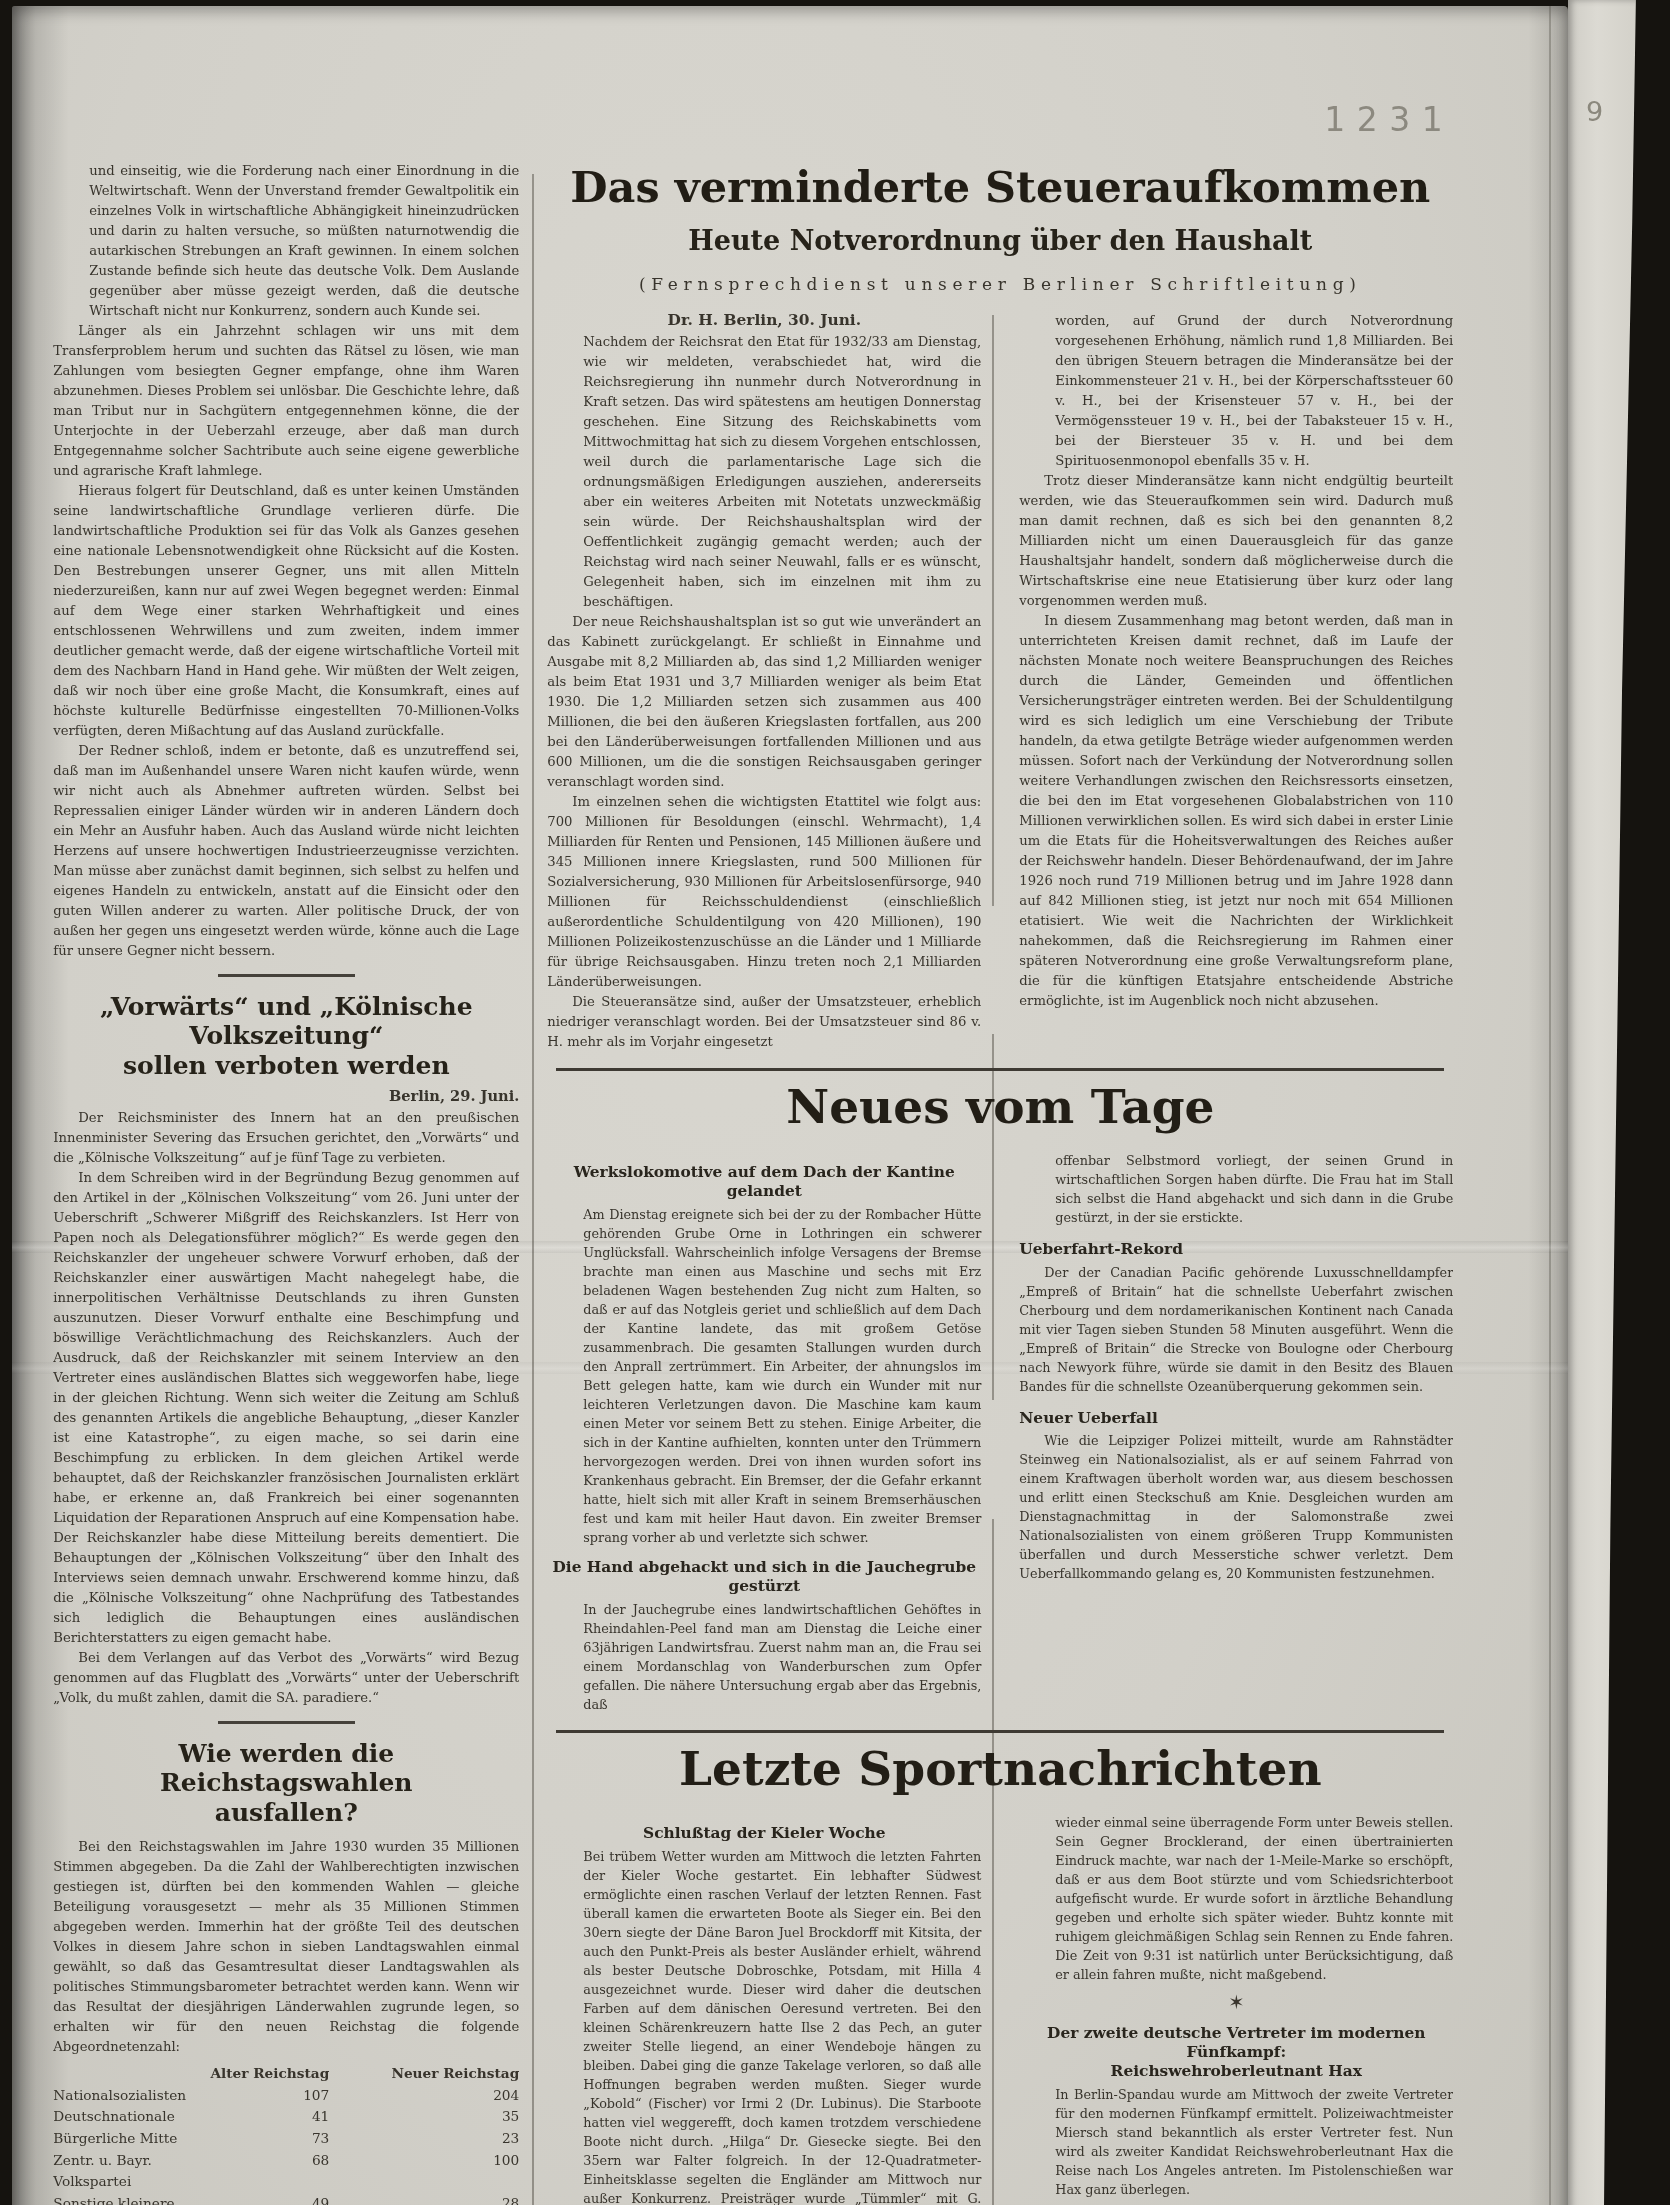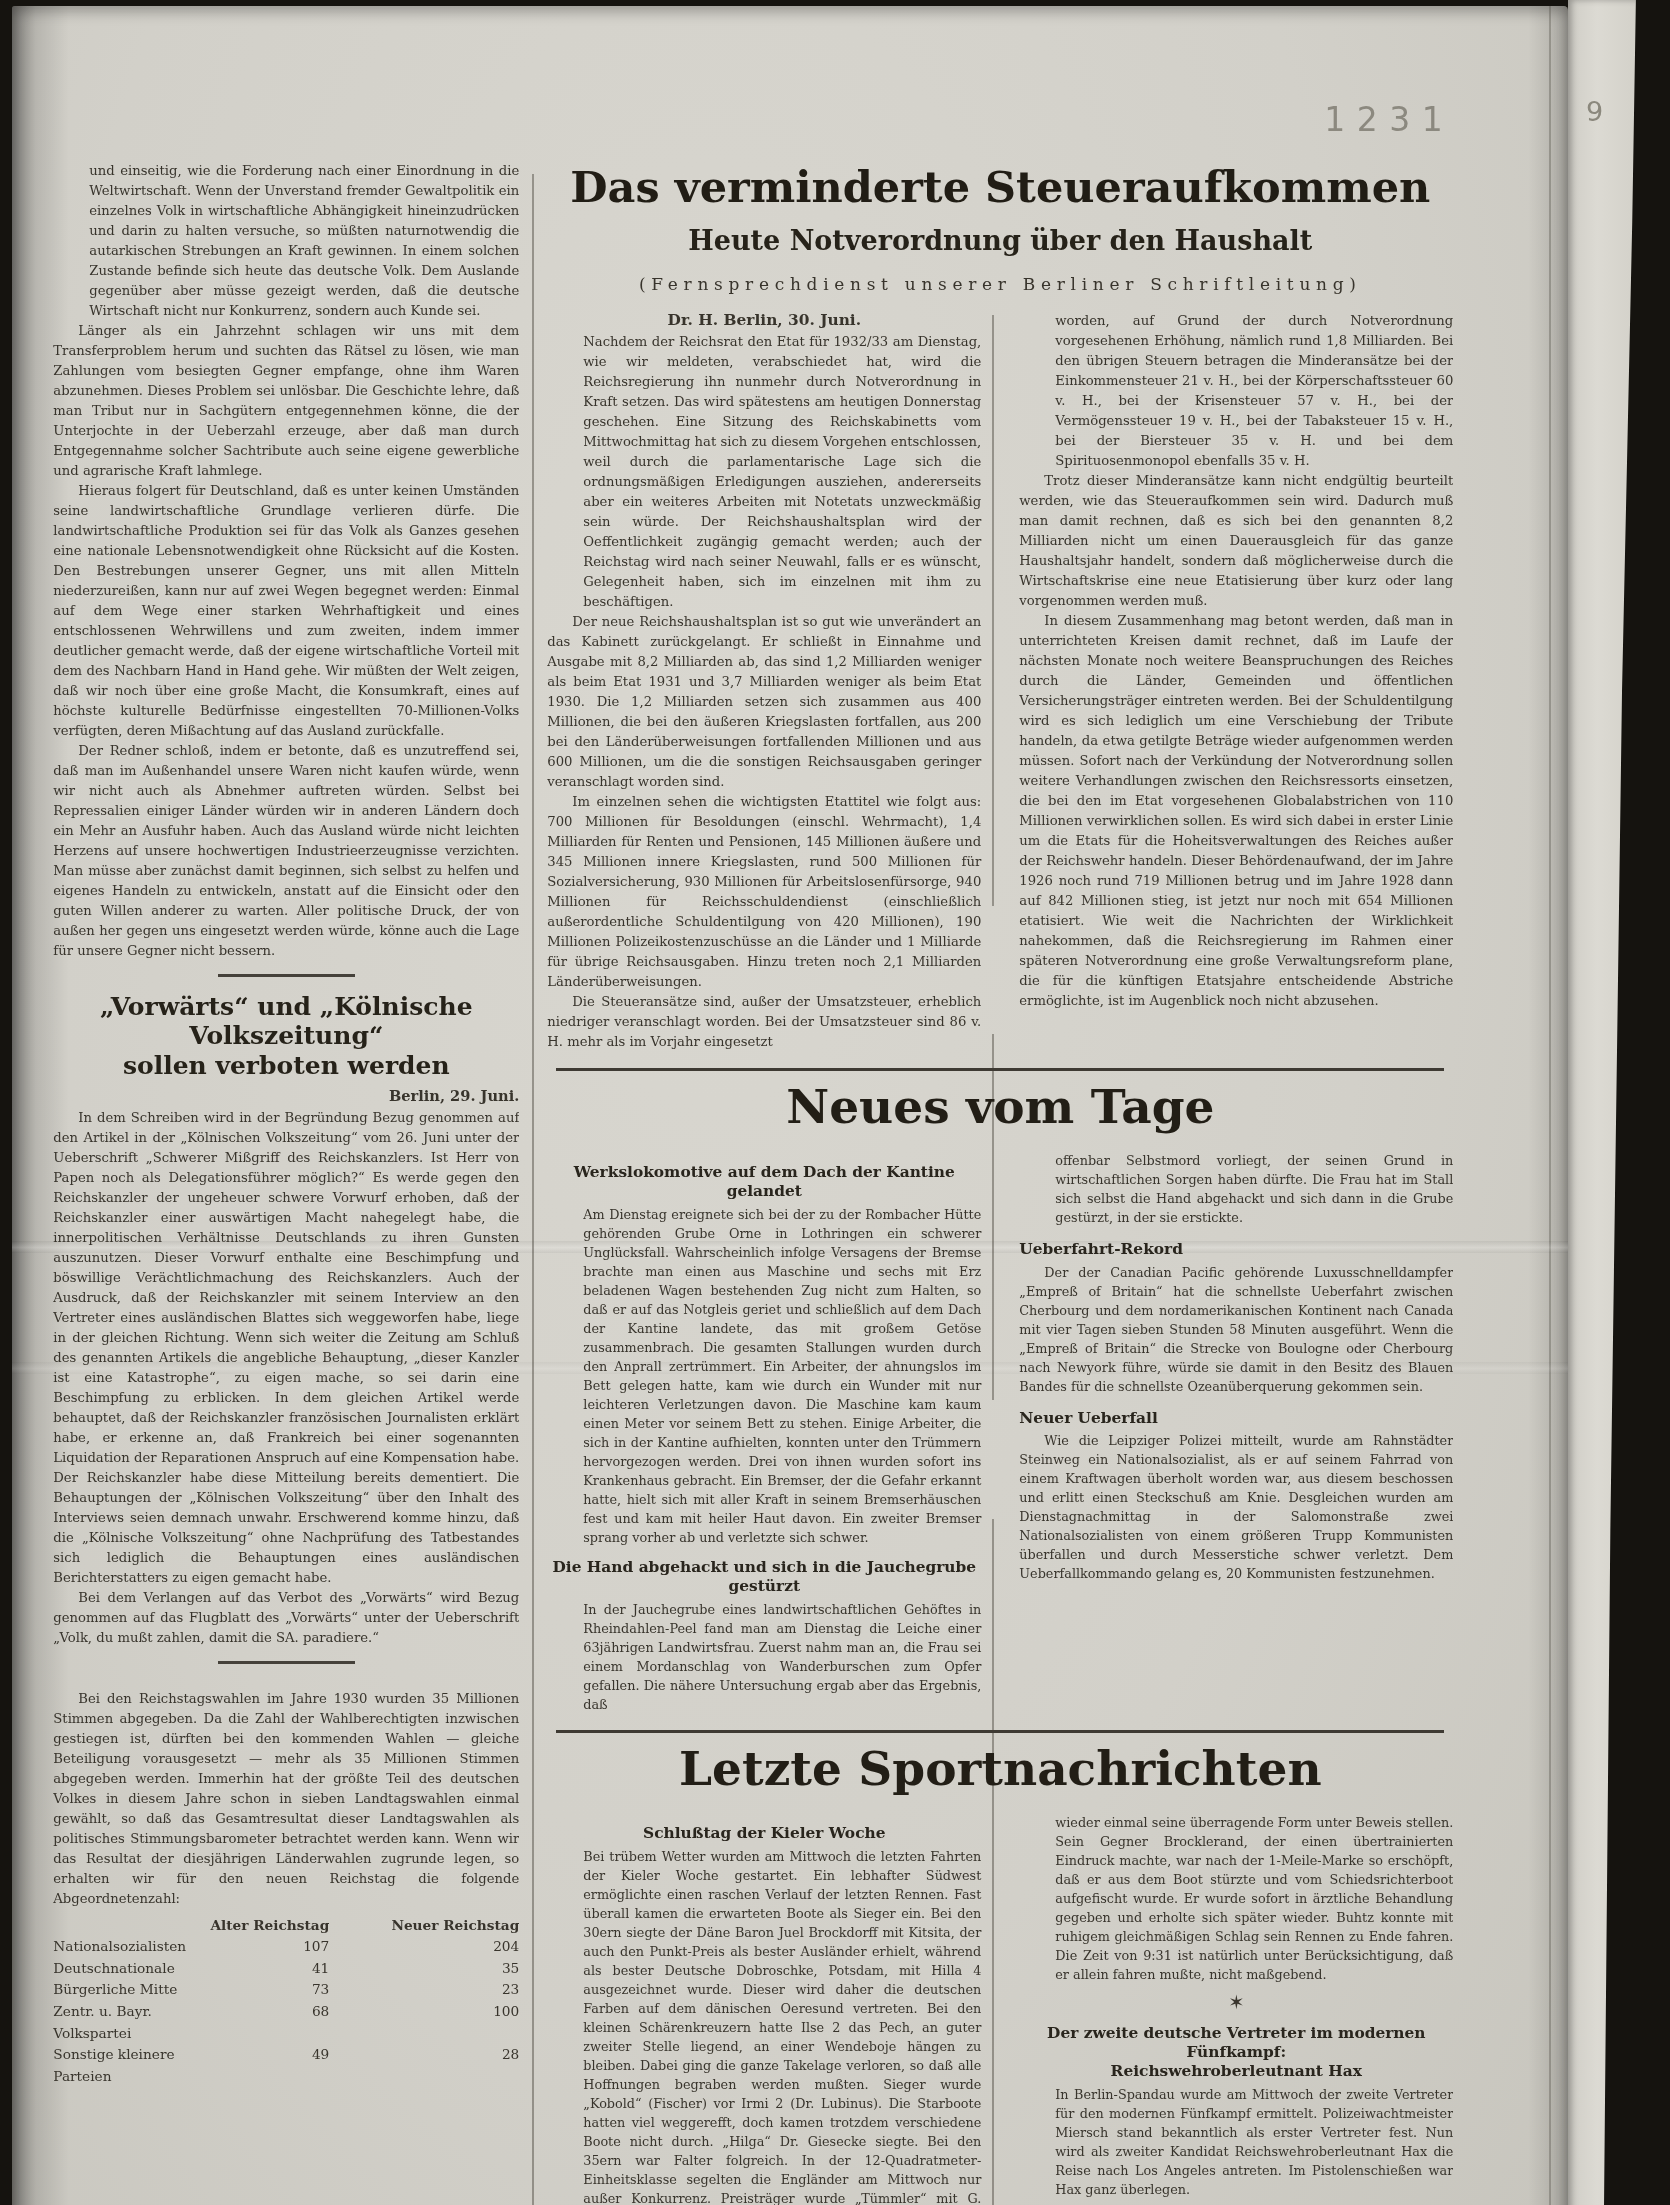--- a/index.html
+++ b/index.html
@@ -90,25 +90,30 @@
     <p class="p">Hieraus folgert für Deutschland, daß es unter keinen Umständen seine landwirtschaftliche Grundlage verlieren dürfe. Die landwirtschaftliche Produktion sei für das Volk als Ganzes gesehen eine nationale Lebensnotwendigkeit ohne Rücksicht auf die Kosten. Den Bestrebungen unserer Gegner, uns mit allen Mitteln niederzureißen, kann nur auf zwei Wegen begegnet werden: Einmal auf dem Wege einer starken Wehrhaftigkeit und eines entschlossenen Wehrwillens und zum zweiten, indem immer deutlicher gemacht werde, daß der eigene wirtschaftliche Vorteil mit dem des Nachbarn Hand in Hand gehe. Wir müßten der Welt zeigen, daß wir noch über eine große Macht, die Konsumkraft, eines auf höchste kulturelle Bedürfnisse eingestellten 70-Millionen-Volks verfügten, deren Mißachtung auf das Ausland zurückfalle.</p>
     <p class="p">Der Redner schloß, indem er betonte, daß es unzutreffend sei, daß man im Außenhandel unsere Waren nicht kaufen würde, wenn wir nicht auch als Abnehmer auftreten würden. Selbst bei Repressalien einiger Länder würden wir in anderen Ländern doch ein Mehr an Ausfuhr haben. Auch das Ausland würde nicht leichten Herzens auf unsere hochwertigen Industrieerzeugnisse verzichten. Man müsse aber zunächst damit beginnen, sich selbst zu helfen und eigenes Handeln zu entwickeln, anstatt auf die Einsicht oder den guten Willen anderer zu warten. Aller politische Druck, der von außen her gegen uns eingesetzt werden würde, könne auch die Lage für unsere Gegner nicht bessern.</p>
 
     <div class="mini-rule"></div>
 
     <div class="head2">
       <div>„Vorwärts“ und „Kölnische Volkszeitung“</div>
       <div>sollen verboten werden</div>
     </div>
     <div class="dateline-right">Berlin, 29. Juni.</div>
+    <p class="p">Der Reichsminister des Innern hat an den preußischen Innenminister Severing das Ersuchen gerichtet, den „Vorwärts“ und die „Kölnische Volkszeitung“ auf je fünf Tage zu verbieten.</p>
     <p class="p">In dem Schreiben wird in der Begründung Bezug genommen auf den Artikel in der „Kölnischen Volkszeitung“ vom 26. Juni unter der Ueberschrift „Schwerer Mißgriff des Reichskanzlers. Ist Herr von Papen noch als Delegationsführer möglich?“ Es werde gegen den Reichskanzler der ungeheuer schwere Vorwurf erhoben, daß der Reichskanzler einer auswärtigen Macht nahegelegt habe, die innerpolitischen Verhältnisse Deutschlands zu ihren Gunsten auszunutzen. Dieser Vorwurf enthalte eine Beschimpfung und böswillige Verächtlichmachung des Reichskanzlers. Auch der Ausdruck, daß der Reichskanzler mit seinem Interview an den Vertreter eines ausländischen Blattes sich weggeworfen habe, liege in der gleichen Richtung. Wenn sich weiter die Zeitung am Schluß des genannten Artikels die angebliche Behauptung, „dieser Kanzler ist eine Katastrophe“, zu eigen mache, so sei darin eine Beschimpfung zu erblicken. In dem gleichen Artikel werde behauptet, daß der Reichskanzler französischen Journalisten erklärt habe, er erkenne an, daß Frankreich bei einer sogenannten Liquidation der Reparationen Anspruch auf eine Kompensation habe. Der Reichskanzler habe diese Mitteilung bereits dementiert. Die Behauptungen der „Kölnischen Volkszeitung“ über den Inhalt des Interviews seien demnach unwahr. Erschwerend komme hinzu, daß die „Kölnische Volkszeitung“ ohne Nachprüfung des Tatbestandes sich lediglich die Behauptungen eines ausländischen Berichterstatters zu eigen gemacht habe.</p>
     <p class="p">Bei dem Verlangen auf das Verbot des „Vorwärts“ wird Bezug genommen auf das Flugblatt des „Vorwärts“ unter der Ueberschrift „Volk, du mußt zahlen, damit die SA. paradiere.“</p>
 
     <div class="mini-rule"></div>
 
+    <div class="head2">
+      <div>Wie werden die Reichstagswahlen</div>
+      <div>ausfallen?</div>
+    </div>
     <div class="gap"></div>
     <p class="p">Bei den Reichstagswahlen im Jahre 1930 wurden 35 Millionen Stimmen abgegeben. Da die Zahl der Wahlberechtigten inzwischen gestiegen ist, dürften bei den kommenden Wahlen — gleiche Beteiligung vorausgesetzt — mehr als 35 Millionen Stimmen abgegeben werden. Immerhin hat der größte Teil des deutschen Volkes in diesem Jahre schon in sieben Landtagswahlen einmal gewählt, so daß das Gesamtresultat dieser Landtagswahlen als politisches Stimmungsbarometer betrachtet werden kann. Wenn wir das Resultat der diesjährigen Länderwahlen zugrunde legen, so erhalten wir für den neuen Reichstag die folgende Abgeordnetenzahl:</p>
 
     <div class="seat-table">
       <div class="seat-hdr">
         <span class="sp"></span>
         <span class="c1">Alter Reichstag</span>
         <span class="c2">Neuer Reichstag</span>
       </div>
       <div class="seat-row">

